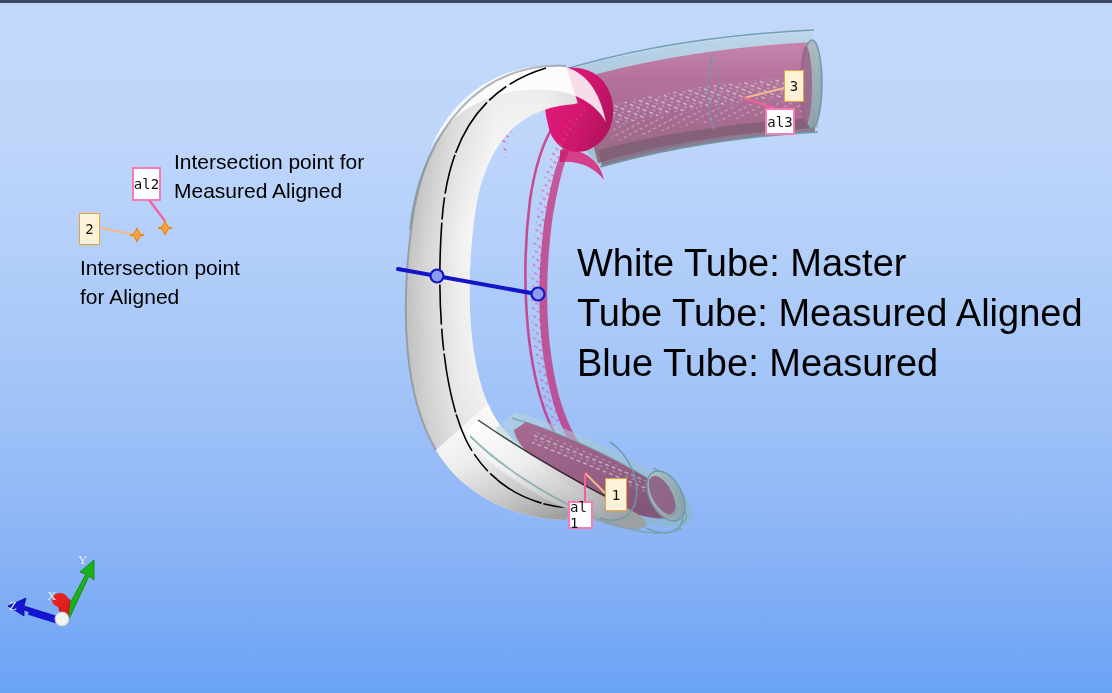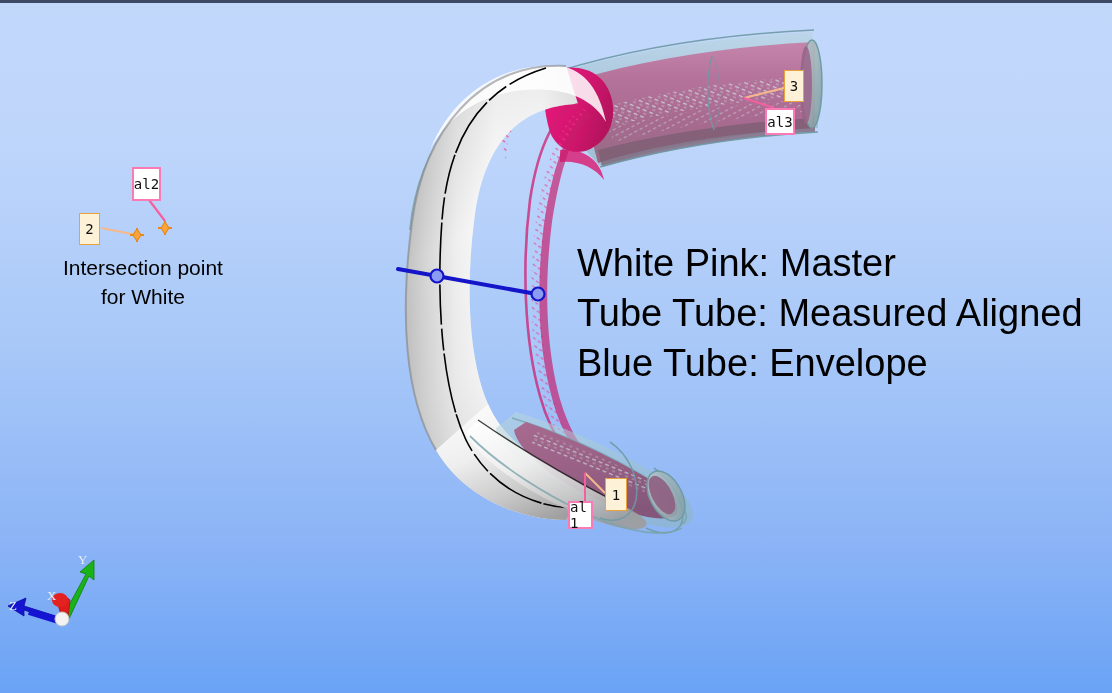--- a/index.html
+++ b/index.html
@@ -39,21 +39,21 @@
   .legend-line { display: block; }
   .annot {
     position: absolute;
     color: #000000;
     font-size: 21px;
     line-height: 29px;
     white-space: nowrap;
     font-family: "Liberation Sans", sans-serif;
   }
   #annot-aligned { left: 174px; top: 147px; }
-  #annot-master { left: 63px; top: 253px; text-align: center; }
+  #annot-master { left: 80px; top: 253px; }
   .callout {
     position: absolute;
     box-sizing: border-box;
     display: flex;
     align-items: center;
     justify-content: center;
     font-family: "DejaVu Sans Mono", monospace;
     font-size: 14px;
     color: #111111;
     letter-spacing: 0px;
@@ -347,31 +347,33 @@
       <g>
         <path d="M 62,618 L 56,598 L 62,594 L 70,600 L 68,618 Z" fill="#e01b1b" stroke="#a81212" stroke-width="0.8"></path>
         <ellipse cx="60" cy="600" rx="8" ry="7" fill="#e52222"></ellipse>
       </g>
 
       <circle cx="62" cy="619" r="7" fill="#f2f2f2" stroke="#c8c8c8" stroke-width="1"></circle>
     </g>
   </svg>
 
   <div class="legend-block">
-    <span class="legend-line">White Pink: Master</span>
+    <span class="legend-line">White Tube: Master</span>
     <span class="legend-line">Tube Tube: Measured Aligned</span>
-    <span class="legend-line">Blue Tube: Envelope</span>
+    <span class="legend-line">Blue Tube: Measured</span>
   </div>
 
   <div class="annot" id="annot-aligned">
+    <span style="display:block">Intersection point for</span>
+    <span style="display:block">Measured Aligned</span>
   </div>
 
   <div class="annot" id="annot-master">
     <span style="display:block">Intersection point</span>
-    <span style="display:block">for White</span>
+    <span style="display:block">for Aligned</span>
   </div>
 
   <div class="callout master" id="cal-2">2</div>
   <div class="callout aligned" id="cal-al2">al2</div>
   <div class="callout master" id="cal-3">3</div>
   <div class="callout aligned" id="cal-al3">al3</div>
   <div class="callout master" id="cal-1">1</div>
   <div class="callout aligned" id="cal-al1">al 1</div>
 
   <div class="axis-label" id="axlbl-y">Y</div>

